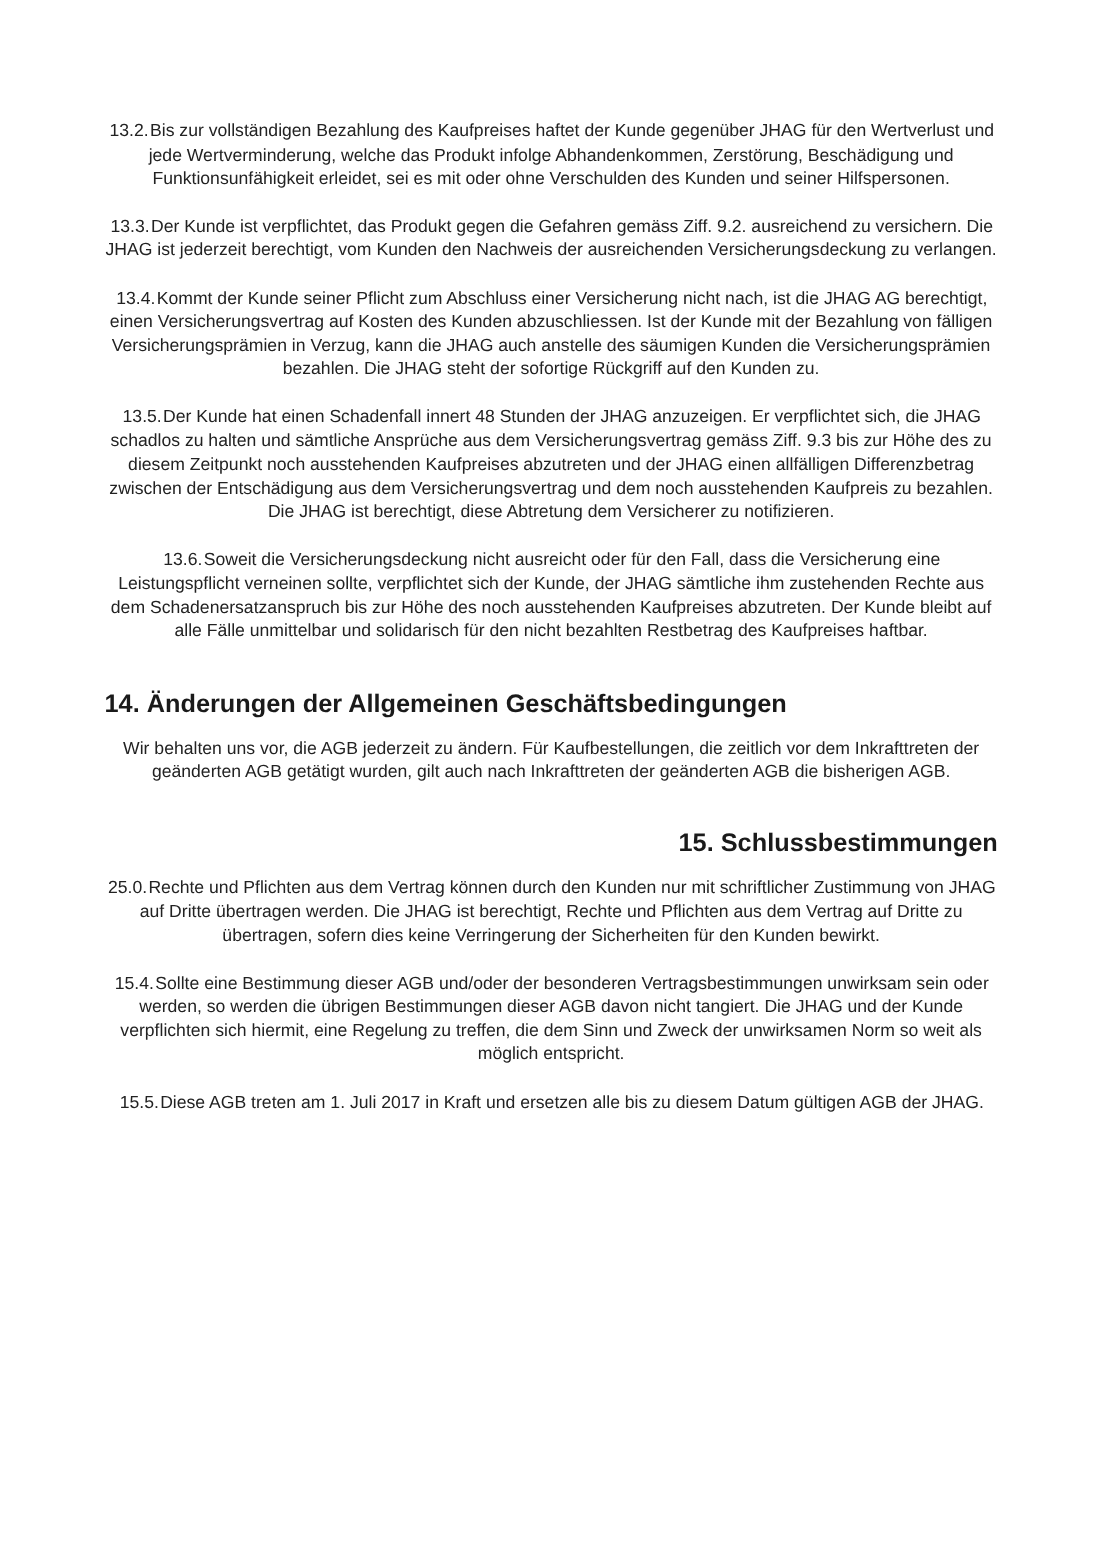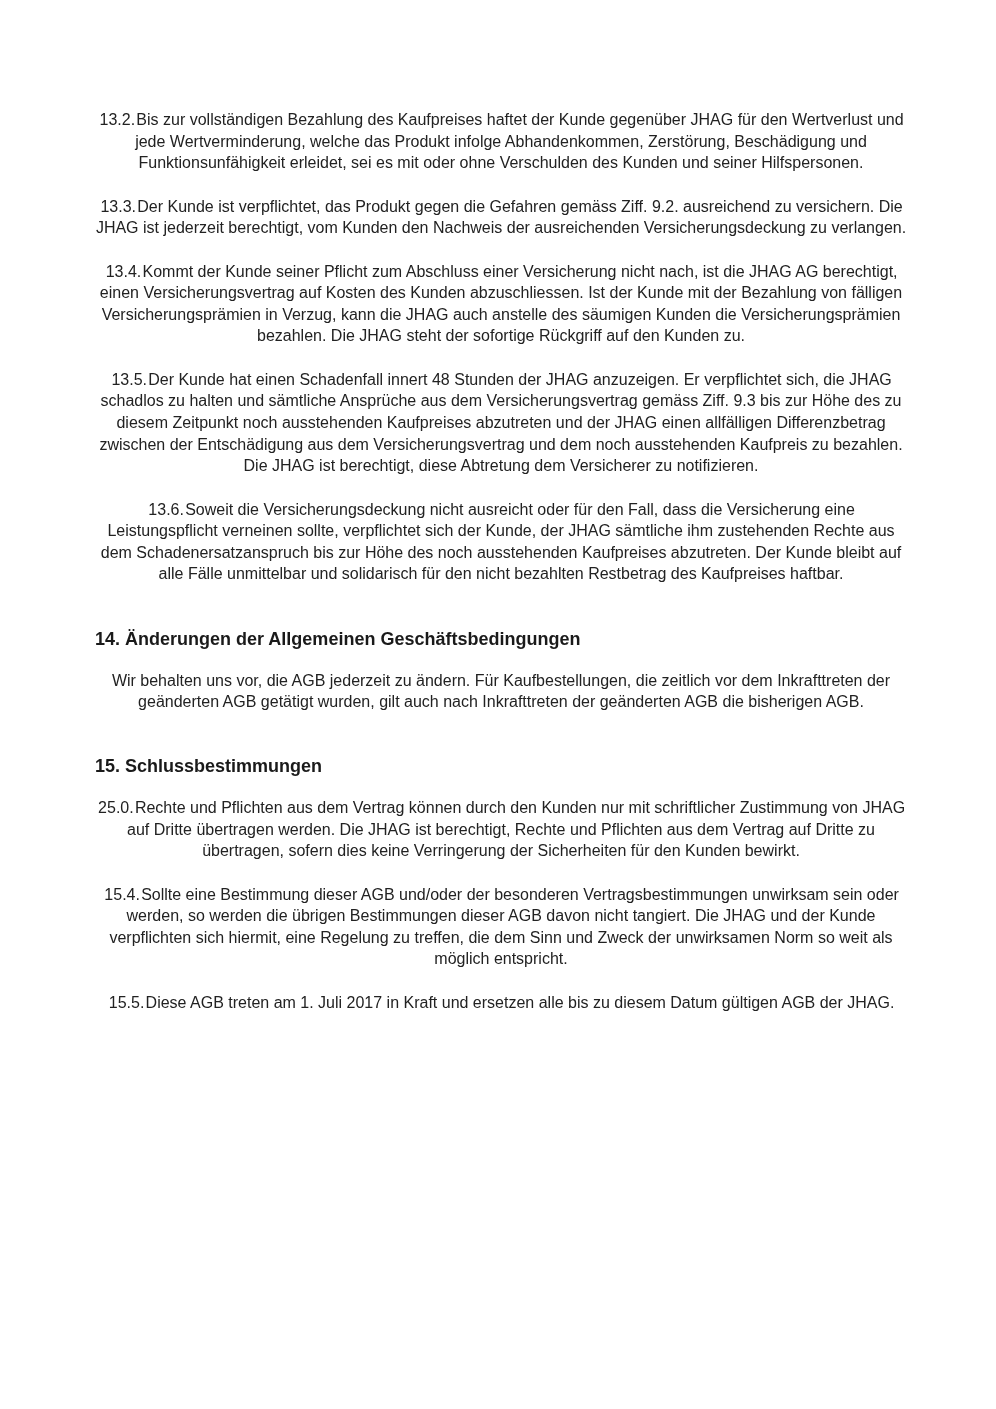--- a/index.html
+++ b/index.html
@@ -28,27 +28,27 @@
       letter-spacing: 0px;
       word-spacing: 0px;
       text-align: center;
     }
     .para .num {
       display: inline-block;
       width: 38px;
     }
     .heading {
       font-weight: bold;
-      font-size: 18px;
+      font-size: 23px;
       line-height: 24px;
       color: #1a1a1a;
       margin: 0;
     }
     .h14 { margin-top: 42px; margin-bottom: 19px; }
-    .h15 { margin-top: 41px; margin-bottom: 19px; }
+    .h15 { margin-top: 41px; margin-bottom: 19px; text-align: right; }
     .plain { margin: 10px 0 0 0; }
   </style>
 </head>
 <body>
 
 <div class="page">
 
   <p class="para"><span class="num">13.2.</span><span>Bis zur vollständigen Bezahlung des Kaufpreises haftet der Kunde gegenüber JHAG für den Wertverlust und jede Wertverminderung, welche das Produkt infolge Abhandenkommen, Zerstörung, Beschädigung und Funktionsunfähigkeit erleidet, sei es mit oder ohne Verschulden des Kunden und seiner Hilfspersonen.</span></p>
 
   <p class="para"><span class="num">13.3.</span><span>Der Kunde ist verpflichtet, das Produkt gegen die Gefahren gemäss Ziff. 9.2. ausreichend zu versichern. Die JHAG ist jederzeit berechtigt, vom Kunden den Nachweis der ausreichenden Versicherungsdeckung zu verlangen.</span></p>

